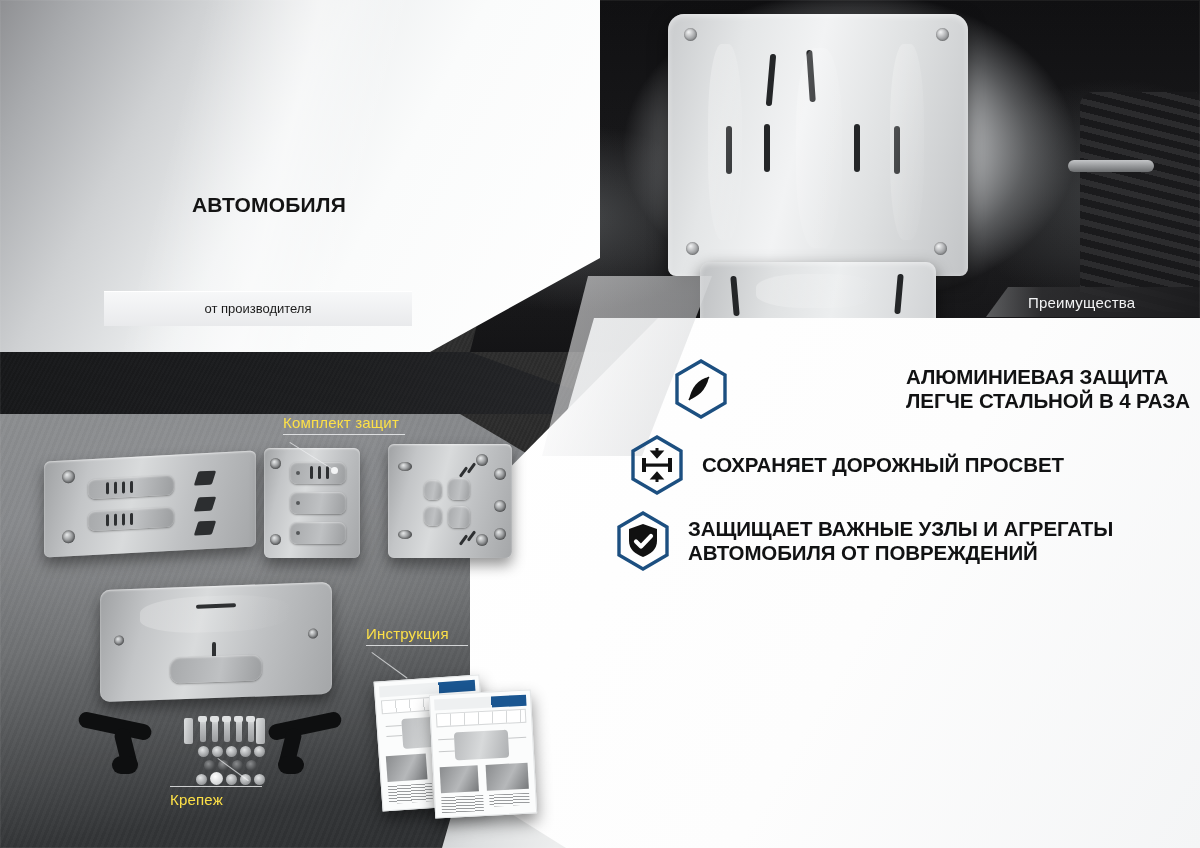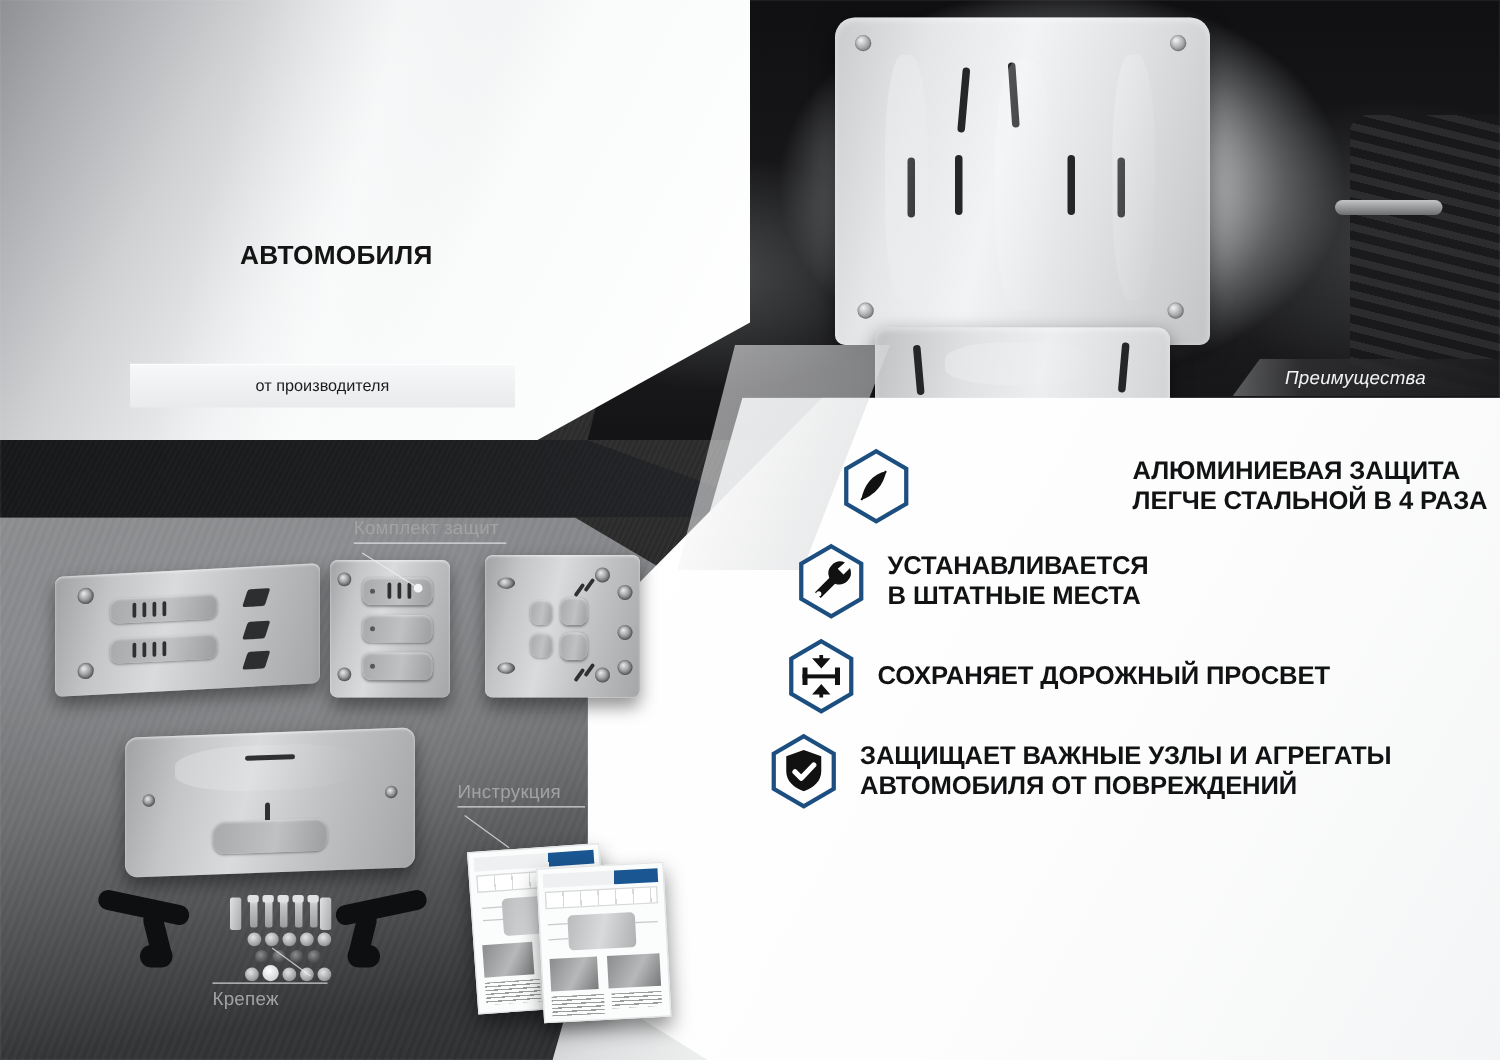--- a/index.html
+++ b/index.html
@@ -76,21 +76,21 @@
   }
 
   
   .ribbon{
     position:absolute;left:986px;top:287px;width:214px;height:30px;
     background:linear-gradient(90deg,rgba(150,152,154,.55) 0%,rgba(48,48,50,.82) 26%,rgba(28,28,30,.92) 100%);
     clip-path:polygon(22px 0, 214px 0, 214px 30px, 0 30px);
     display:flex;align-items:center;
   }
   .ribbon span{
-    color:#f2f3f4;font-size:15px;letter-spacing:.2px;margin-left:42px;font-style:italic;
+    color:#f2f3f4;font-size:15px;letter-spacing:.2px;margin-left:42px;
   }
 
   
   .dark-band{
     position:absolute;left:0;top:352px;width:640px;height:62px;
     background:
       repeating-linear-gradient(118deg,rgba(255,255,255,.015) 0 2px,rgba(0,0,0,.02) 2px 4px),
       linear-gradient(95deg,#17181a 0%,#1d1e20 55%,#26272a 100%);
     clip-path:polygon(0 0, 470px 0, 640px 62px, 0 62px);
   }
@@ -190,21 +190,21 @@
     background:linear-gradient(100deg,#a7a9ab,#bfc1c3 55%,#9b9d9f);
     box-shadow:inset 0 1px 2px rgba(255,255,255,.45), 0 1px 2px rgba(0,0,0,.35);}
   .slot{position:absolute;background:#2e3032;border-radius:2px;}
   .hole{position:absolute;border-radius:50%;
     background:radial-gradient(circle at 38% 34%,#e8eaeb,#8b8d8f 55%,#4f5153);
     box-shadow:inset 0 0 3px rgba(0,0,0,.6);}
   .dot{position:absolute;width:4px;height:4px;border-radius:50%;background:#55585a;}
   .notch{position:absolute;background:#2c2e30;border-radius:2px;transform:skewX(-18deg);}
 
   
-  .callout{position:absolute;color:#a3a3a3;font-size:15px;letter-spacing:.2px;}
+  .callout{position:absolute;color:#fde047;font-size:15px;letter-spacing:.2px;}
   .callout .rule{height:1px;background:rgba(245,246,247,.78);}
   .lead{position:absolute;background:rgba(238,240,241,.72);height:1px;transform-origin:0 0;}
   .leaddot{position:absolute;width:7px;height:7px;border-radius:50%;background:#f3f4f5;}
 
   
   .bracket{position:absolute;background:#0e0f10;}
   .bolt{position:absolute;width:6px;height:24px;border-radius:2px;
     background:linear-gradient(180deg,#e7e9ea 0%,#c2c4c6 28%,#9a9c9e 100%);}
   .bolthead{position:absolute;width:9px;height:6px;border-radius:2px;background:#dfe1e2;}
   .washer{position:absolute;width:11px;height:11px;border-radius:50%;
@@ -447,28 +447,20 @@
 
     <div class="benefit b-1">
       <svg class="bi hex" viewBox="0 0 62 62">
         <polygon points="31,3 55,17 55,45 31,59 7,45 7,17" fill="none" stroke="#1c4f80" stroke-width="3.4"></polygon>
         <path d="M39 19c-3 14-12 20-20 23 2-12 9-21 20-23z" fill="#111"></path>
         <path d="M39 19c-7 6-14 14-20 23" stroke="#111" stroke-width="1.6" fill="none"></path>
       </svg>
       <div class="bt"><span>АЛЮМИНИЕВАЯ ЗАЩИТА</span><br><span>ЛЕГЧЕ СТАЛЬНОЙ В 4 РАЗА</span></div>
     </div>
 
-    <div class="benefit b-2">
-      <svg class="bi hex" viewBox="0 0 62 62">
-        <polygon points="31,3 55,17 55,45 31,59 7,45 7,17" fill="none" stroke="#1c4f80" stroke-width="3.4"></polygon>
-        <path d="M42 16a9.5 9.5 0 0 0-12.6 12.3L18 39.7l4.6 4.6 11.4-11.4A9.5 9.5 0 0 0 46 20.3l-5.2 5.2-4.6-4.6z" fill="#111"></path>
-        <circle cx="21" cy="41" r="2.1" fill="#fff"></circle>
-      </svg>
-      <div class="bt"><span>УСТАНАВЛИВАЕТСЯ</span><br><span>В ШТАТНЫЕ МЕСТА</span></div>
-    </div>
 
     <div class="benefit b-4">
       <svg class="bi hex" viewBox="0 0 62 62">
         <polygon points="31,3 55,17 55,45 31,59 7,45 7,17" fill="none" stroke="#1c4f80" stroke-width="3.4"></polygon>
         <rect x="16" y="24" width="4" height="14" fill="#111"></rect>
         <rect x="42" y="24" width="4" height="14" fill="#111"></rect>
         <rect x="16" y="29.5" width="30" height="3.2" fill="#111"></rect>
         <path d="M31 14v8.5M31 22.5l-4-4.5h8z" stroke="#111" stroke-width="3" fill="#111"></path>
         <path d="M31 48v-8.5M31 39.5l-4 4.5h8z" stroke="#111" stroke-width="3" fill="#111"></path>
       </svg>

